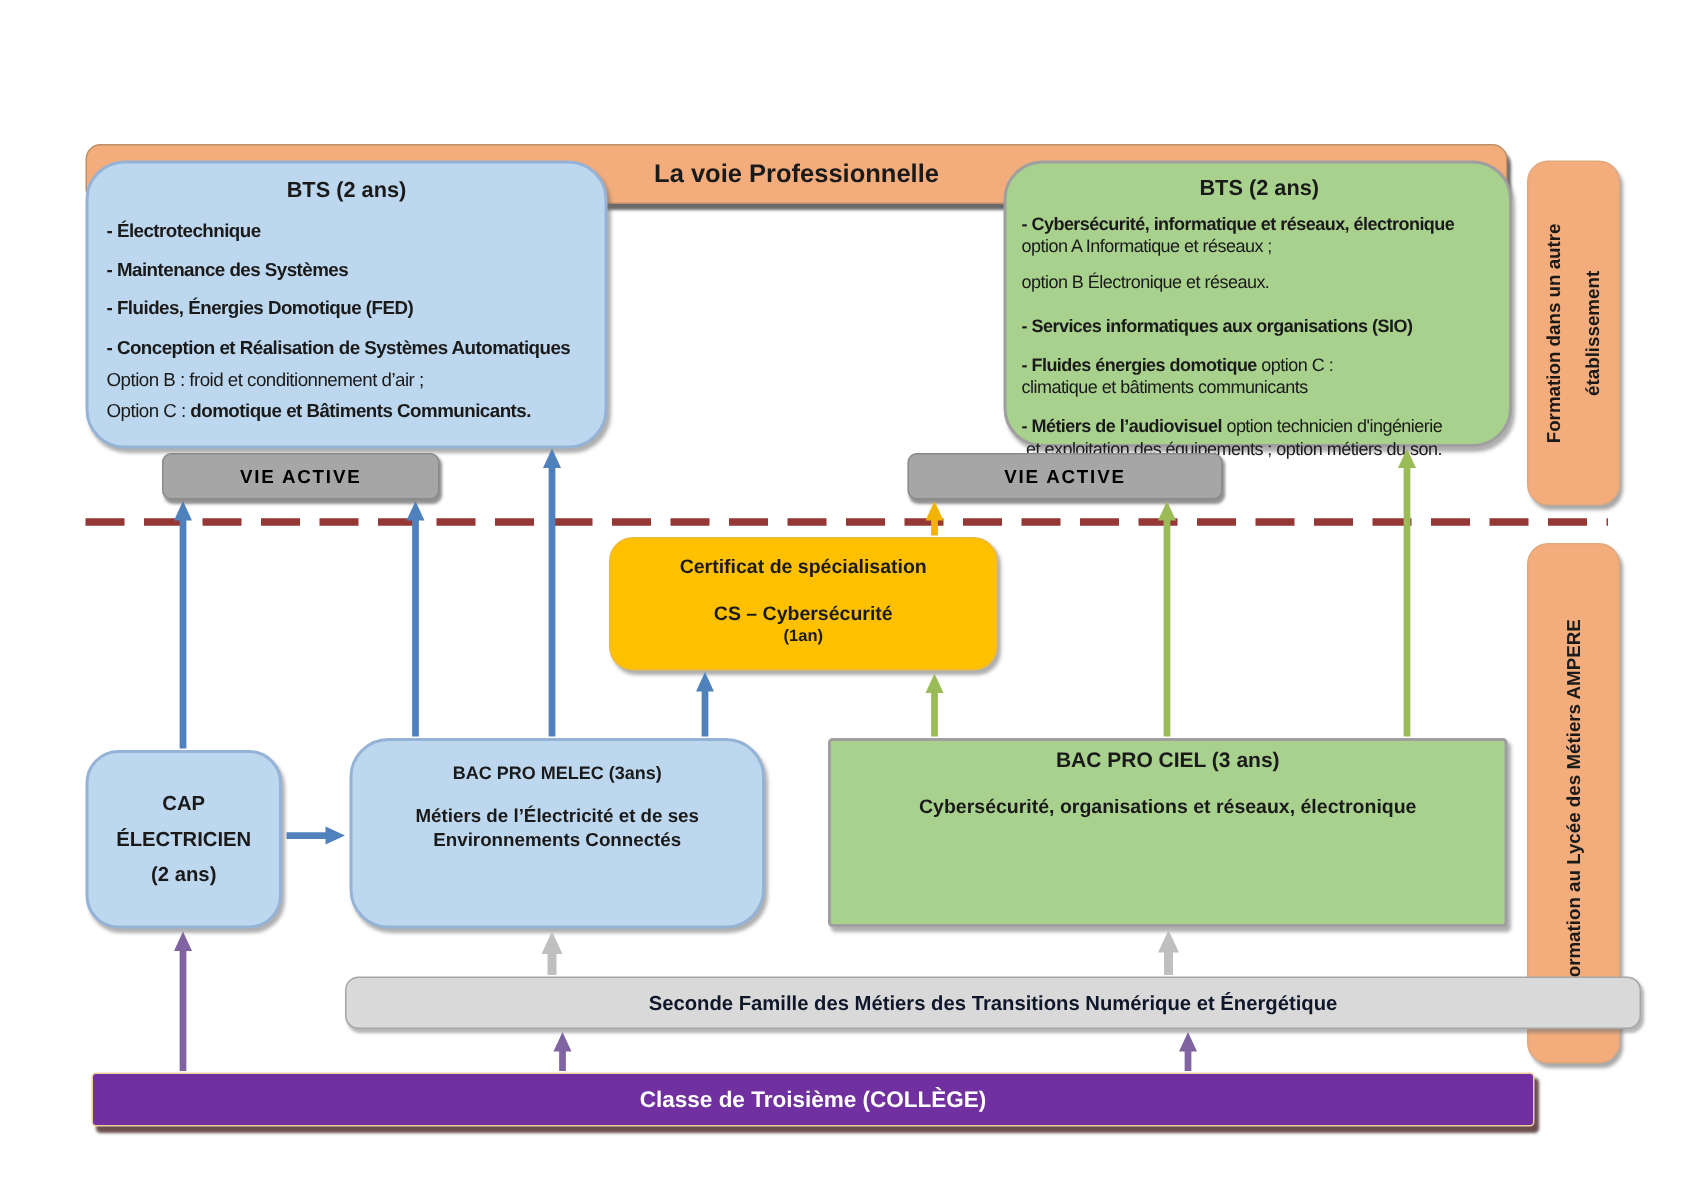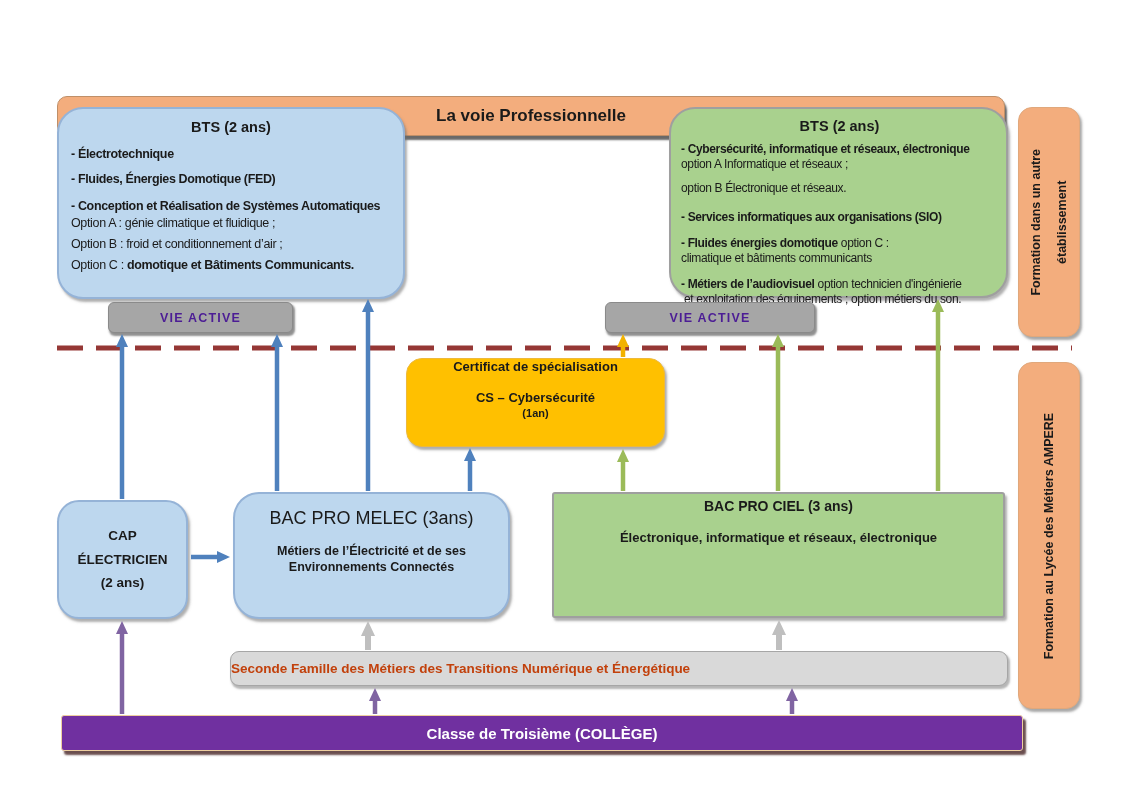--- a/index.html
+++ b/index.html
@@ -36,69 +36,69 @@
   #side-bottom{left:1018px;top:362px;width:62px;height:347px;}
   .vtext{transform:rotate(-90deg);font-weight:bold;font-size:12.5px;text-align:center;white-space:nowrap;}
   #side-top .vtext{width:230px;line-height:2.1;}
   #side-bottom .vtext{width:340px;}
   .vtext span{display:block;}
   #side-bottom .vtext span{display:inline;}
   
   .vie{background:#A6A6A6;border:1px solid #8A8A8A;border-radius:6px;
     box-shadow:1.5px 2.5px 2px rgba(70,70,70,.6);
     display:flex;align-items:center;justify-content:center;
-    color:#4c1d95;font-weight:bold;font-size:12.5px;letter-spacing:1.2px;}
+    color:#000000;font-weight:bold;font-size:12.5px;letter-spacing:1.2px;}
   #vie1{left:108px;top:302px;width:185px;height:31px;}
   #vie2{left:605px;top:302px;width:210px;height:31px;}
   
   #cs{left:406px;top:358px;width:259px;height:89px;background:#FFC000;
     border:1px solid #EDB93C;border-radius:16px;
     box-shadow:2px 3px 2.5px rgba(120,120,120,.6);
-    text-align:center;}
+    text-align:center;padding-top:11px;}
   #cs .t1{font-weight:bold;font-size:13px;margin:0;}
   #cs .t2{font-weight:bold;font-size:13px;margin:16px 0 0 0;}
   #cs .t3{font-weight:bold;font-size:11px;margin:2px 0 0 0;}
   
   #cap{left:57px;top:500px;width:131px;height:119px;border-radius:22px;
     display:flex;flex-direction:column;align-items:center;justify-content:center;
     font-weight:bold;font-size:13.5px;line-height:1.75;text-align:center;}
   #melec{left:233px;top:492px;width:277px;height:127px;border-radius:26px;text-align:center;padding-top:14px;}
-  #melec .title{font-weight:normal;font-size:18px;margin:0;}
+  #melec .title{font-weight:bold;font-size:12px;margin:0;}
   #melec .sub{font-weight:bold;font-size:12.5px;margin:14px 0 0 0;line-height:1.35;}
   #melec .sub2{font-weight:bold;font-size:12.5px;margin:0;}
   #ciel{left:552px;top:492px;width:453px;height:126px;border-radius:3px;text-align:center;padding-top:4px;}
   #ciel .title{font-weight:bold;font-size:14px;margin:0;}
   #ciel .sub{font-weight:bold;font-size:13px;margin:16px 0 0 0;}
   
-  #seconde{left:230px;top:651px;width:778px;height:35px;background:#D9D9D9;
+  #seconde{left:230px;top:651px;width:864px;height:35px;background:#D9D9D9;
     border:1.5px solid #A6A6A6;border-radius:9px;box-shadow:1.5px 2.5px 2px rgba(110,110,110,.5);
-    display:flex;align-items:center;
-    font-weight:bold;font-size:13.5px;color:#c2410c;}
+    display:flex;align-items:center;justify-content:center;
+    font-weight:bold;font-size:13.5px;color:#0f172a;}
   #troisieme{left:61px;top:715px;width:962px;height:36px;background:#7030A0;
     border:1px solid #EECFA0;border-radius:3px;box-shadow:3px 4px 2px rgba(70,35,35,.8);
     display:flex;align-items:center;justify-content:center;
     font-weight:bold;font-size:15px;color:#ffffff;}
   
   #arrows{position:absolute;left:0;top:0;width:1123px;height:794px;z-index:5;pointer-events:none;}
 </style>
 </head>
 <body>
 
 <div id="canvas">
 
   <div id="banner" class="abs">
     <span>La voie Professionnelle</span>
   </div>
 
   <div id="bts-left" class="abs bluebox">
     <div class="bts-title">BTS (2 ans)</div>
     <p class="b mt12">- Électrotechnique</p>
+    <p class="b mt12">- Maintenance des Systèmes</p>
     <p class="b mt11">- Fluides, Énergies Domotique (FED)</p>
     <p class="b mt13">- Conception et Réalisation de Systèmes Automatiques</p>
-    <p class="mt3">Option A : génie climatique et fluidique ;</p>
     <p class="mt7">Option B : froid et conditionnement d’air ;</p>
     <p class="mt7"><span>Option C : </span><span class="b">domotique et Bâtiments Communicants.</span></p>
   </div>
 
   <div id="bts-right" class="abs greenbox">
     <div class="bts-title">BTS (2 ans)</div>
     <p class="b mt6">- Cybersécurité, informatique et réseaux, électronique</p>
     <p>option A Informatique et réseaux ;</p>
     <p class="mt9">option B Électronique et réseaux.</p>
     <p class="b mt13">- Services informatiques aux organisations (SIO)</p>
@@ -140,21 +140,21 @@
   </div>
 
   <div id="melec" class="abs bluebox">
     <p class="title">BAC PRO MELEC (3ans)</p>
     <p class="sub">Métiers de l’Électricité et de ses</p>
     <p class="sub2">Environnements Connectés</p>
   </div>
 
   <div id="ciel" class="abs greenbox">
     <p class="title">BAC PRO CIEL (3 ans)</p>
-    <p class="sub">Électronique, informatique et réseaux, électronique</p>
+    <p class="sub">Cybersécurité, organisations et réseaux, électronique</p>
   </div>
 
   <div id="seconde" class="abs">
     <span>Seconde Famille des Métiers des Transitions Numérique et Énergétique</span>
   </div>
   <div id="troisieme" class="abs">
     <span>Classe de Troisième (COLLÈGE)</span>
   </div>
 
   <svg id="arrows" viewBox="0 0 1123 794" xmlns="http://www.w3.org/2000/svg">

